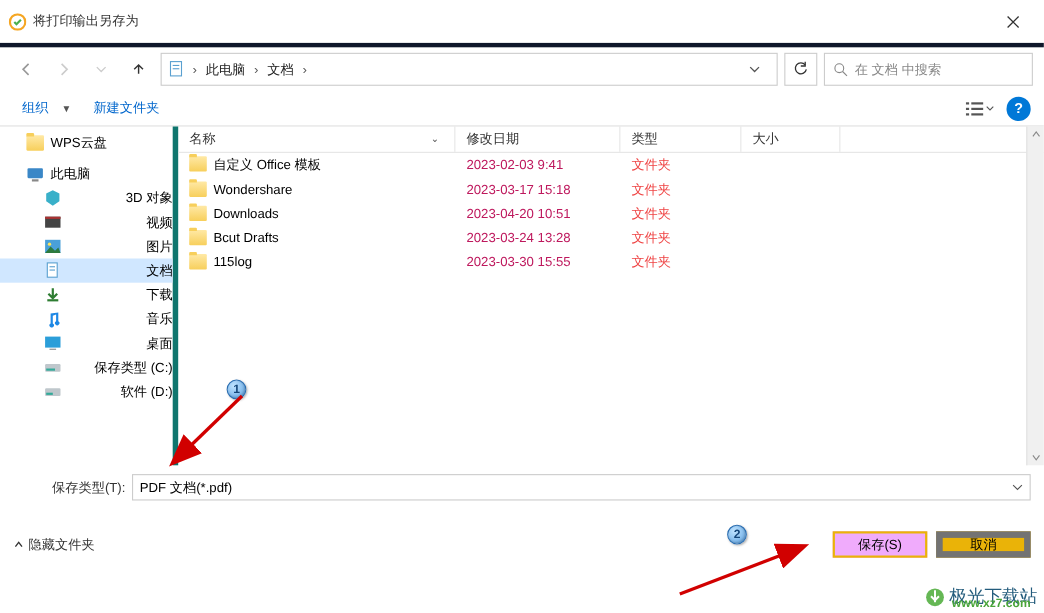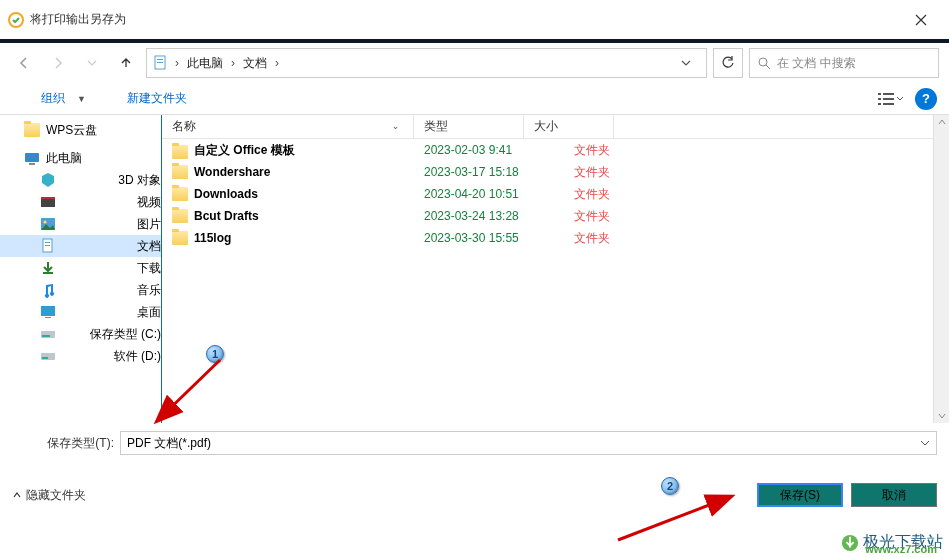--- a/index.html
+++ b/index.html
@@ -15,60 +15,60 @@
 .nav-arrow.active { color: #222; }
 .nav-addr { flex: 1; display: flex; align-items: center; height: 30px; border: 1px solid #ccc; padding: 0 6px; gap: 4px; }
 .nav-addr-icon { width: 16px; height: 16px; }
 .nav-sep { color: #555; padding: 0 2px; }
 .nav-crumb { color: #222; padding: 0 2px; }
 .nav-dd { margin-left: auto; width: 28px; display:flex; justify-content:center; color:#555;}
 .nav-refresh { width: 30px; height: 30px; border: 1px solid #ccc; display: flex; align-items: center; justify-content: center; }
 .nav-search { width: 190px; height: 30px; border: 1px solid #ccc; display: flex; align-items: center; padding: 0 8px; gap: 6px; color: #888; }
 
 .toolbar { display: flex; align-items: center; height: 32px; padding: 0 12px; border-bottom: 1px solid #e0e0e0; gap: 4px; }
-.tb-btn { color: #0066cc; padding: 2px 8px; cursor: pointer; margin-left: 21px; }
+.tb-btn { color: #0066cc; padding: 2px 8px; cursor: pointer; }
 .tb-dd { color: #555; font-size: 9px; padding-right: 8px; }
 .tb-spacer { flex: 1; }
 .tb-view { width: 40px; height: 22px; border: 1px solid transparent; display: flex; align-items: center; justify-content: center; gap: 2px; }
 .tb-help { width: 22px; height: 22px; border-radius: 50%; background: #0078d7; color: #fff; display: flex; align-items: center; justify-content: center; font-weight: bold; font-size: 13px; }
 
 .content { display: flex; height: 308px; }
-.sidebar { width: 162px; border-right: 1px solid #0f766e; overflow: hidden; padding-top: 4px; }
+.sidebar { width: 162px; border-right: 5px solid #0f766e; overflow: hidden; padding-top: 4px; }
 .sb-item { display: flex; align-items: center; height: 22px; padding-left: 24px; gap: 6px; cursor: pointer; }
 .sb-item.indent { padding-left: 40px; justify-content: space-between; }
 .sb-item.selected { background: #d0e7ff; }
 .sb-icon { width: 16px; height: 16px; display: flex; align-items: center; justify-content: center; }
 .sb-spacer { height: 6px; }
 
 .files { flex: 1; position: relative; }
 .file-header { display: flex; height: 24px; border-bottom: 1px solid #e5e5e5; }
 .fh-col { display: flex; align-items: center; padding: 0 10px; border-right: 1px solid #e5e5e5; color: #333; position:relative;}
 .fh-name { width: 252px; }
 .fh-date { width: 150px; }
 .fh-type { width: 110px; }
 .fh-size { width: 90px; }
 .file-row { display: flex; height: 22px; align-items: center; }
-.fr-name { width: 252px; display: flex; align-items: flex-end; padding-left: 10px; gap: 6px; font-weight: bold; }
-.fr-date { width: 150px; padding: 0 10px; color: #15803d; }
+.fr-name { width: 252px; display: flex; align-items: flex-start; padding-left: 10px; gap: 6px; }
+.fr-date { width: 150px; padding: 0 10px; color: #be185d; }
 .fr-type { width: 110px; padding: 0 10px; color: #ef4444; }
 .fr-size { width: 90px; padding: 0 10px; color: #333; }
 .folder-icon { width: 16px; height: 14px; background: linear-gradient(#ffe9a6, #f7cf5b); border-radius: 1px; position: relative; }
 .folder-icon::before { content:''; position:absolute; top:-2px; left:0; width:7px; height:3px; background:#f7cf5b; border-radius:1px 1px 0 0;}
 
 .bottom { padding: 6px 12px 0 12px; }
 .field-row { display: flex; align-items: center; height: 28px; margin-bottom: 4px; }
 .field-label { width: 108px; text-align: right; padding-right: 6px; color: #333; }
 .field-input { flex: 1; height: 24px; border: 1px solid #0078d7; padding: 0 6px; font-size: 12px; outline: none; }
 .field-select { flex: 1; height: 24px; border: 1px solid #ccc; padding: 0 6px; display: flex; align-items: center; justify-content: space-between; background: #fff; }
 
 .footer { display: flex; align-items: center; padding: 18px 12px 0 12px; height: 50px; }
 .hide-folders { display: flex; align-items: center; gap: 4px; color: #333; cursor: pointer; }
 .footer-spacer { flex: 1; }
-.btn { width: 86px; height: 24px; border: 1px solid #737373; background: #0f766e; display: flex; align-items: center; justify-content: center; cursor: pointer; margin-left: 8px; }
-.btn.primary { border: 2px solid #3b82f6; background: #0f766e; }
+.btn { width: 86px; height: 24px; border: 6px solid #737373; background: #eab308; display: flex; align-items: center; justify-content: center; cursor: pointer; margin-left: 8px; }
+.btn.primary { border: 2px solid #eab308; background: #f0abfc; }
 
 .callout { position: absolute; width: 18px; height: 18px; border-radius: 50%; background: radial-gradient(circle at 35% 30%, #bfe3ff, #5aa0e0); border: 1px solid #2a6db0; display: flex; align-items: center; justify-content: center; color: #15477a; font-weight: bold; font-size: 11px; box-shadow: inset -1px -1px 2px rgba(0,0,0,.2), 1px 1px 2px rgba(0,0,0,.3); }
 .arrow-svg { position: absolute; pointer-events: none; }
 
 .watermark { position: absolute; right: 6px; bottom: 4px; display: flex; align-items: center; gap: 4px; opacity: .9; }
 .wm-logo { width: 18px; height: 18px; }
 .wm-text { color: #0c4a6e; font-size: 16px; font-weight: 500; }
 
 .scrollbar-v { position:absolute; right:0; top:0; bottom:0; width:16px; background:#f0f0f0; border-left:1px solid #e0e0e0; display:flex; flex-direction:column; align-items:center; justify-content:space-between; padding:2px 0;}
 .sort-ind { position:absolute; left:50%; top:-1px; transform:translateX(-50%); color:#555; font-size:9px;}
@@ -266,20 +266,21 @@
       </div>
     <div class="sb-spacer"></div>
   </div>
 
   <div class="files">
     <div class="file-header">
       <div class="fh-col fh-name">
           <span>名称</span>
           <span class="sort-ind" style="left:auto;right:10px;top:6px;">⌄</span>
         </div>
+      <div class="fh-col fh-date">修改日期</div>
       <div class="fh-col fh-type">类型</div>
       <div class="fh-col fh-size">大小</div>
     </div>
     <div id="file-rows">
         <div class="file-row">
           <div class="fr-name">
             <span class="folder-icon"></span>
             <span>自定义 Office 模板</span>
           </div>
           <div class="fr-date">2023-02-03 9:41</div>

